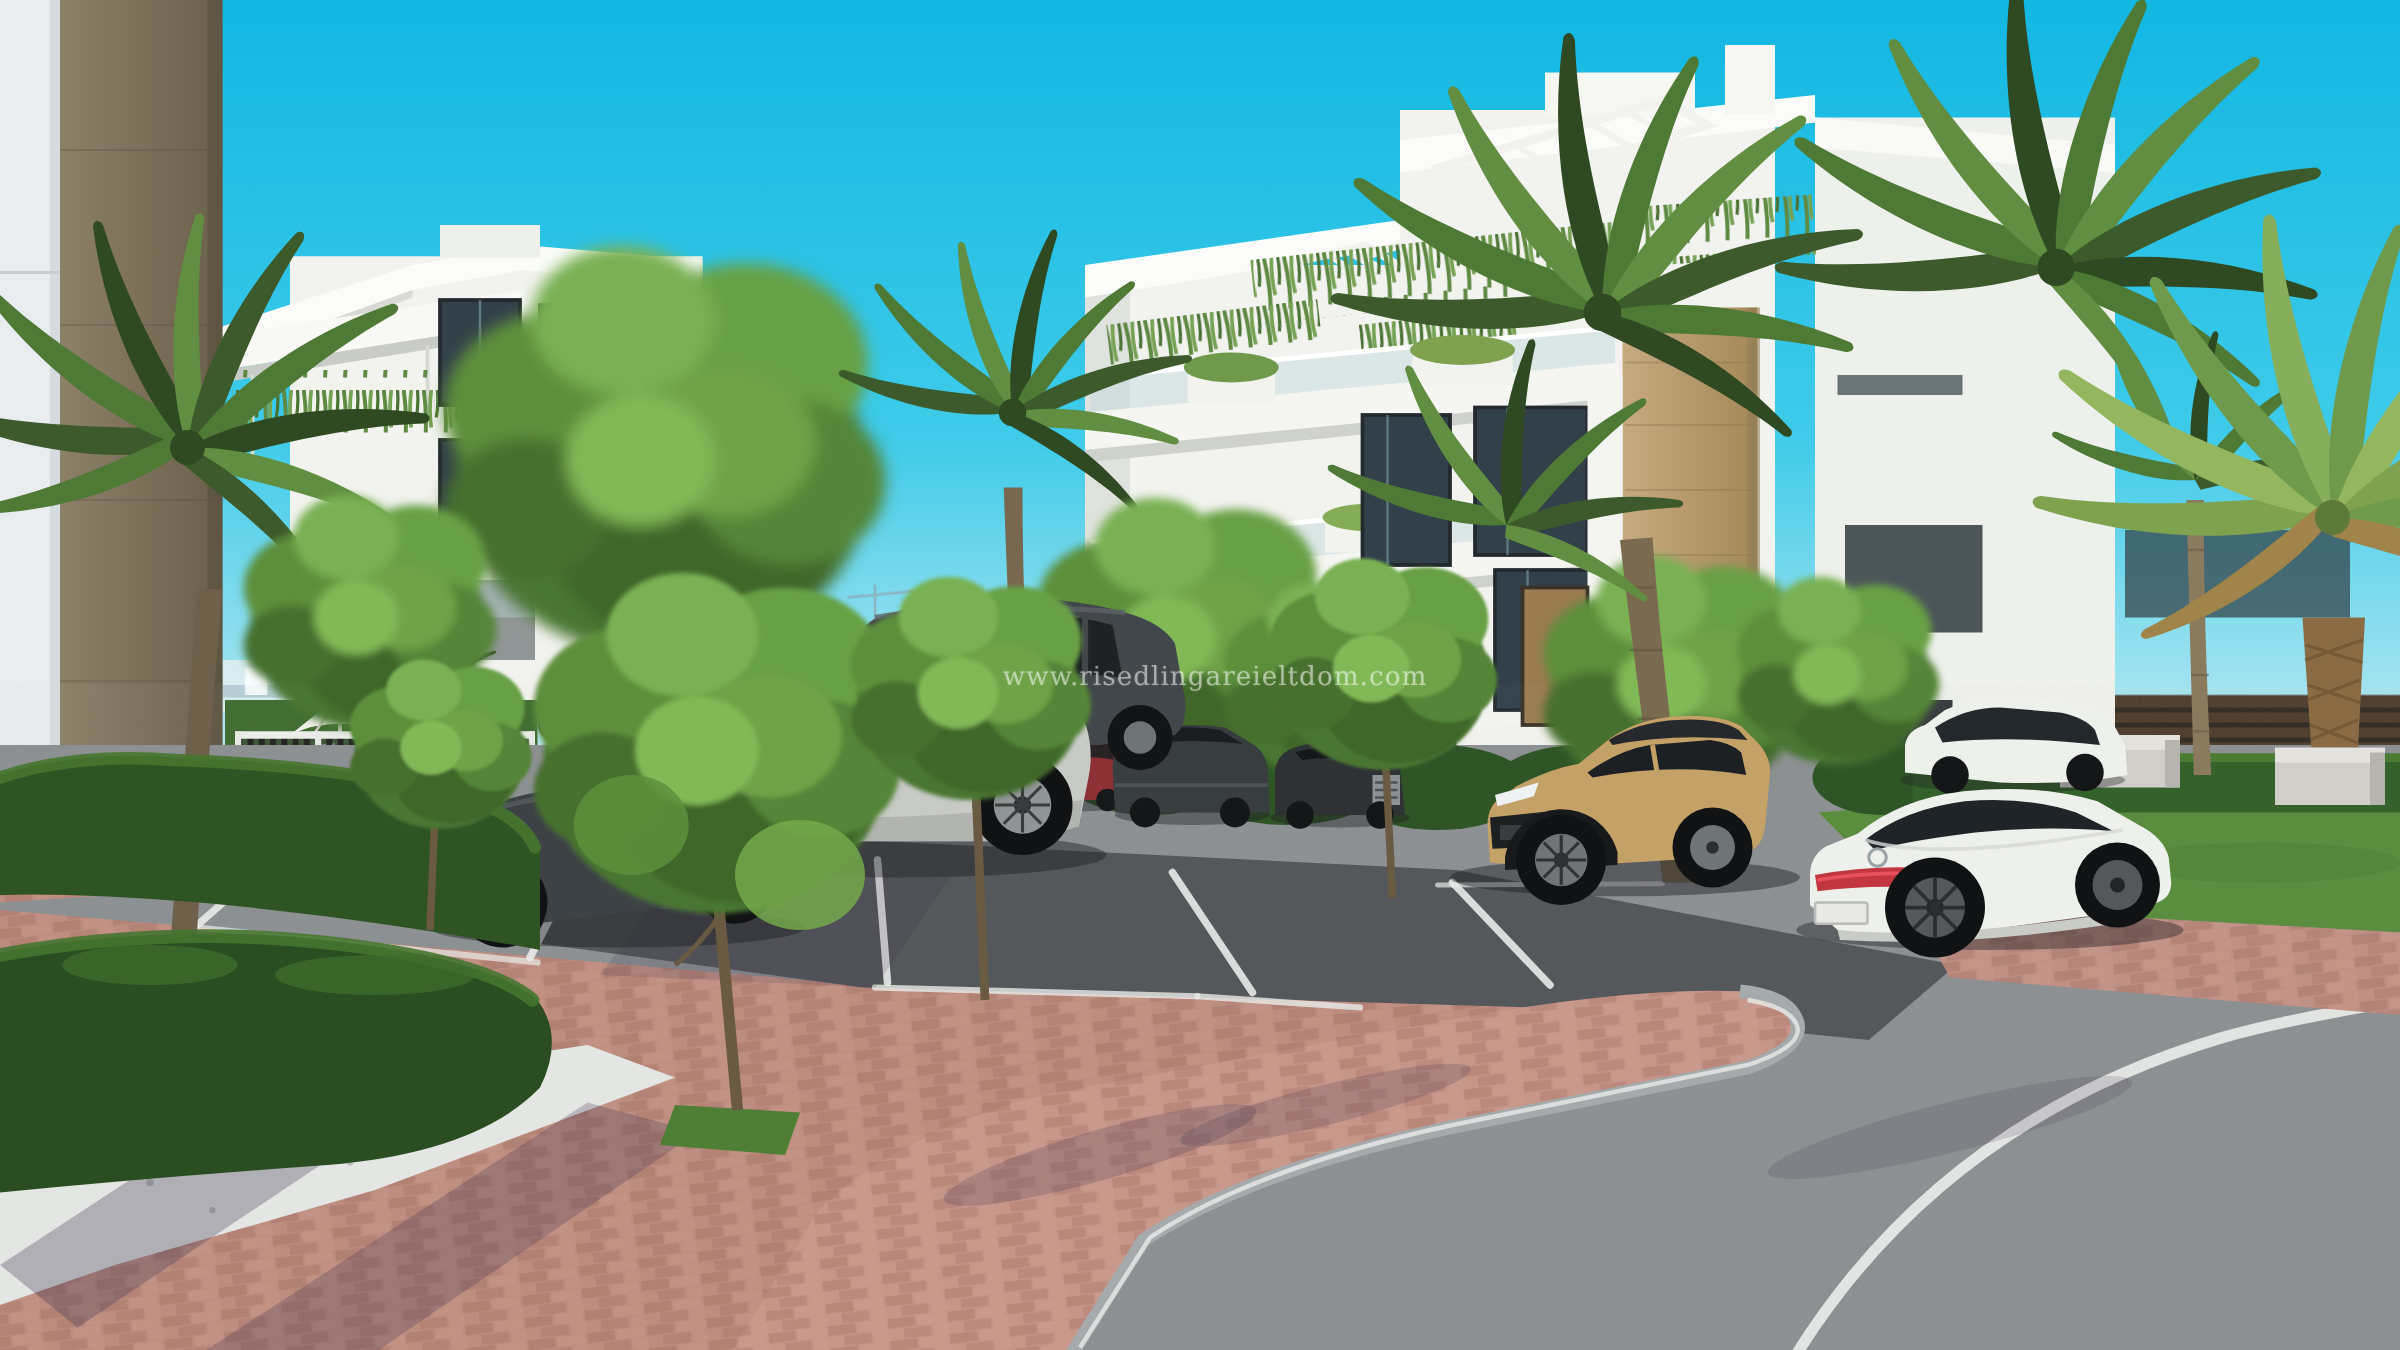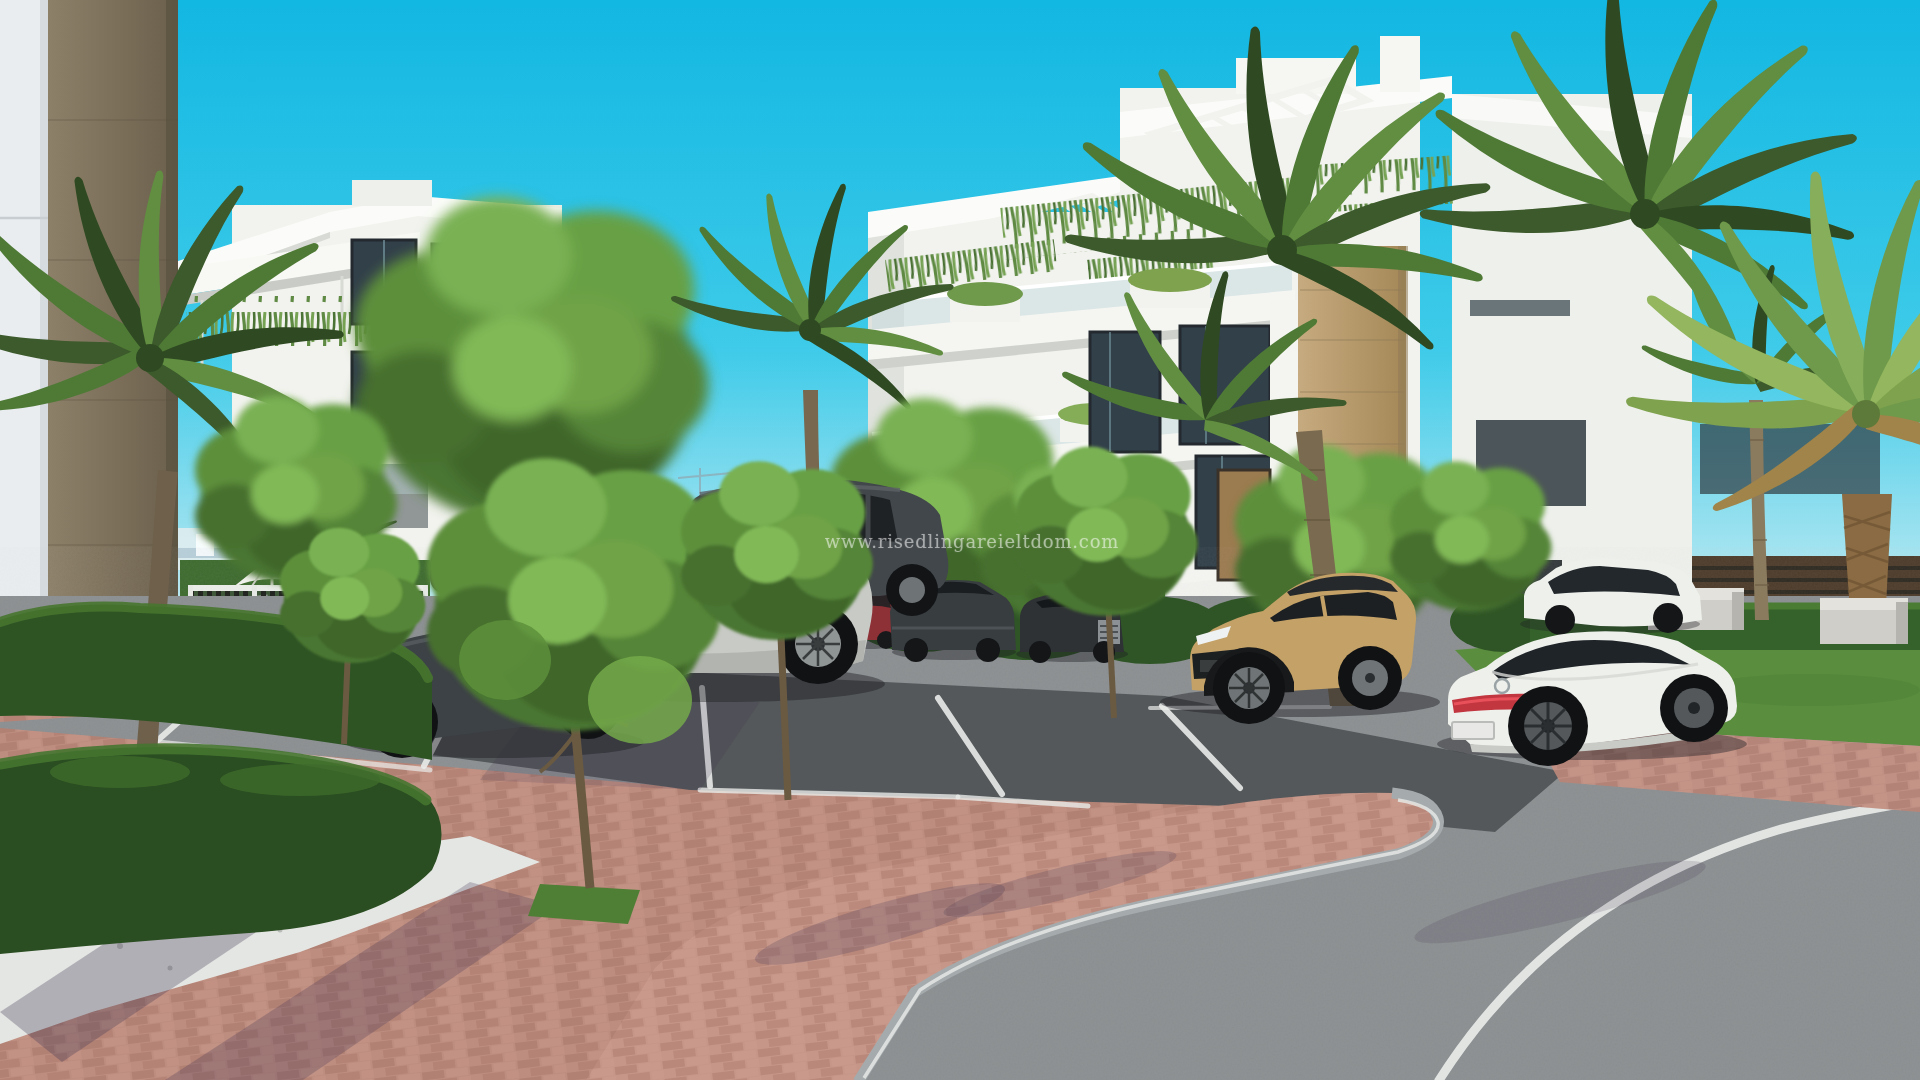--- a/index.html
+++ b/index.html
@@ -1,20 +1,20 @@
 <!DOCTYPE html>
 <html style="--sky-top: #12b7e2; --sky-mid: #3fcbe9; --sky-horizon: #cfeef3; --mountain: #a8c2d3; --building-white: #f2f3ef; --building-bright: #fbfcf9; --building-shade: #dfe2dd; --stone-beige: #bb9d71; --timber-brown: #83765f; --glass-dark: #32404a; --hedge-green: #2e5424; --hedge-light: #4a7a31; --tree-green: #4a7631; --tree-light: #74a94a; --lawn-green: #5a8e3e; --asphalt: #8a8e90; --asphalt-dark: #54585a; --brick: #bd8d80; --brick-island: #c69689; --gravel: #e4e6e3; --line-white: #e9ebe9; --car-silver: #c8cac6; --car-dark: #3d4246; --car-tan: #c3a167; --car-white: #eef0ec; --car-red: #8e3136; --taillight-red: #c23640; --fence-dark: #23261f; --fence-brown: #4e3c2b;"><head>
 <meta charset="utf-8">
 <style>
   html,body{margin:0;padding:0;background:#000;}
   .scene{position:relative;width:1920px;height:1080px;overflow:hidden;
          font-family:"DejaVu Sans","Liberation Sans",sans-serif;}
   .scene svg{position:absolute;inset:0;display:block;}
   .watermark{position:absolute;left:972px;top:541px;transform:translate(-50%,-50%);
-             font-size:18px;letter-spacing:.8px;color:rgba(255,255,255,.5);
+             font-size:21px;letter-spacing:.8px;color:rgba(255,255,255,.5);
              white-space:nowrap;text-shadow:0 0 2px rgba(255,255,255,.15);
              font-family:"DejaVu Serif","Liberation Serif",serif;}
 </style>
 </head>
 <body>
 
 <div class="scene">
 <svg viewBox="0 0 1920 1080" width="1920" height="1080">
 <defs>
   <linearGradient id="skyG" x1="0" y1="0" x2="0" y2="1">

